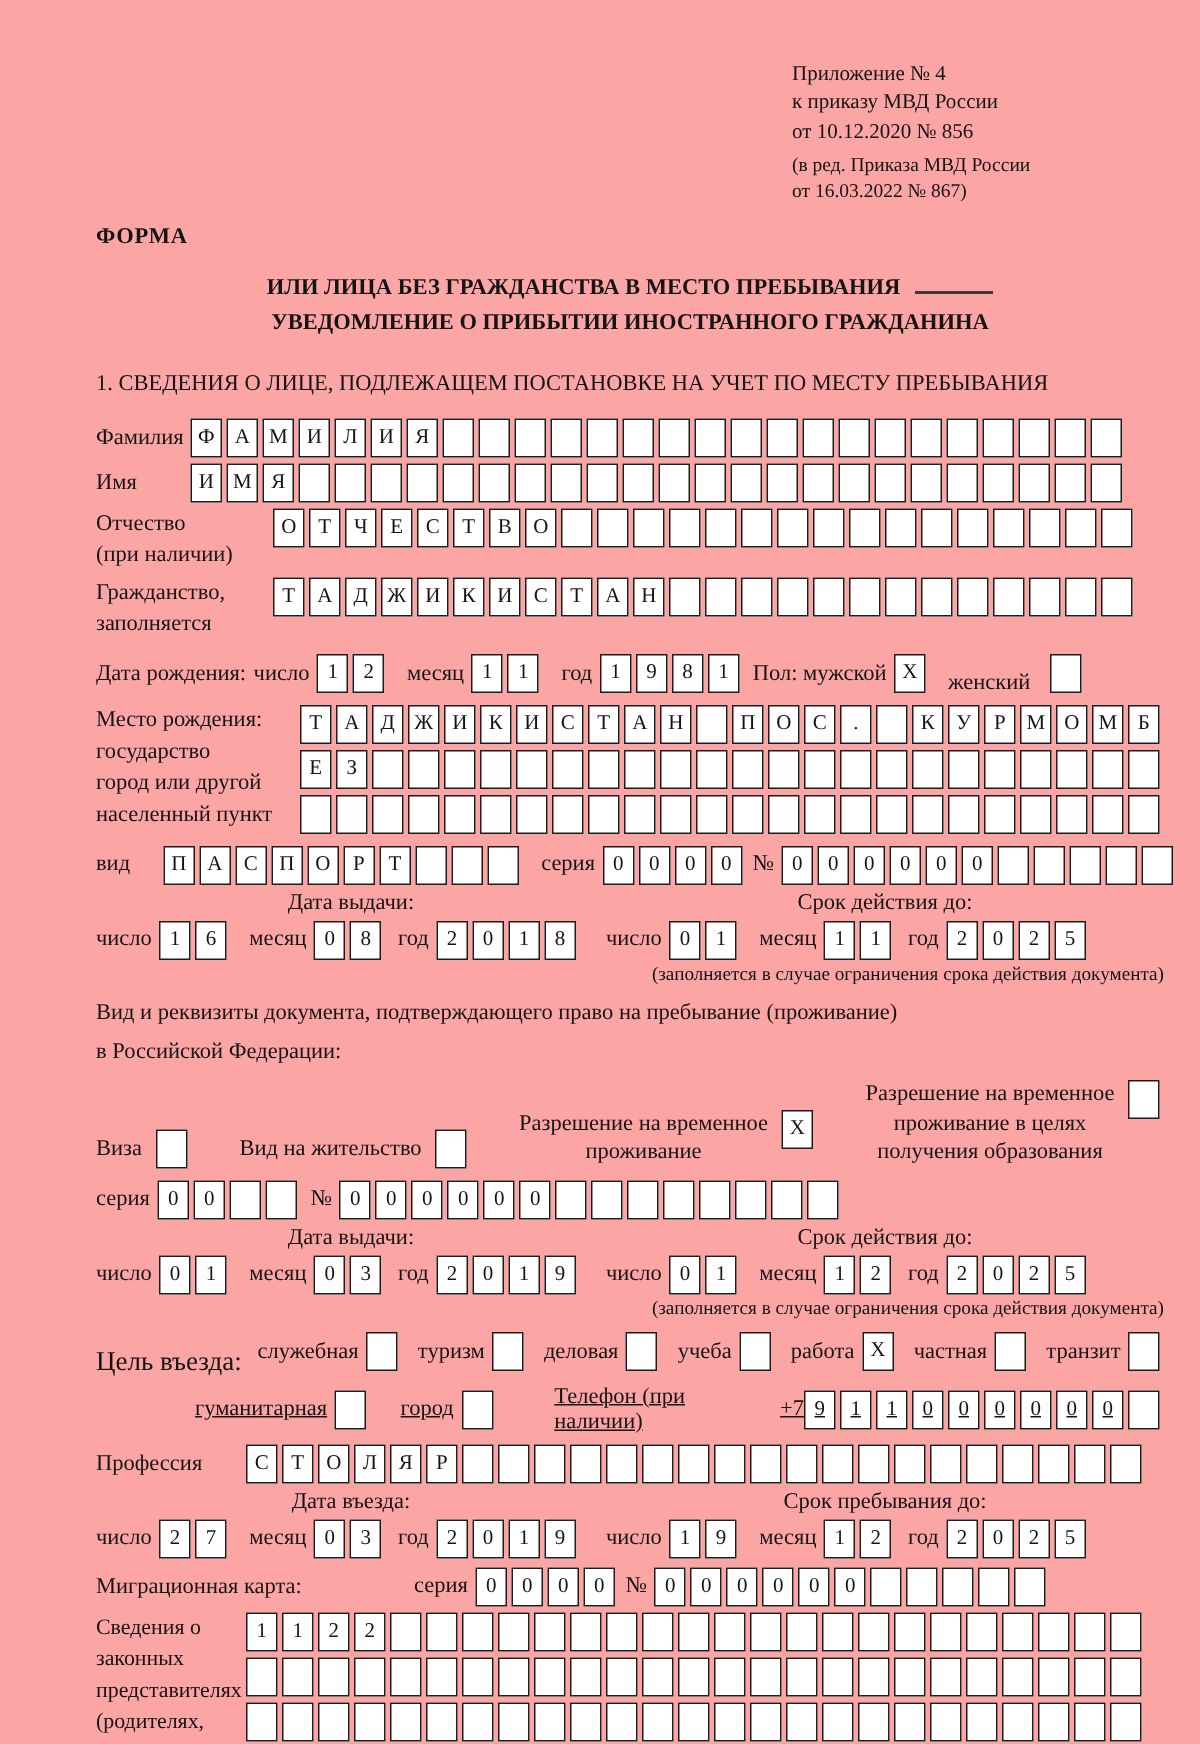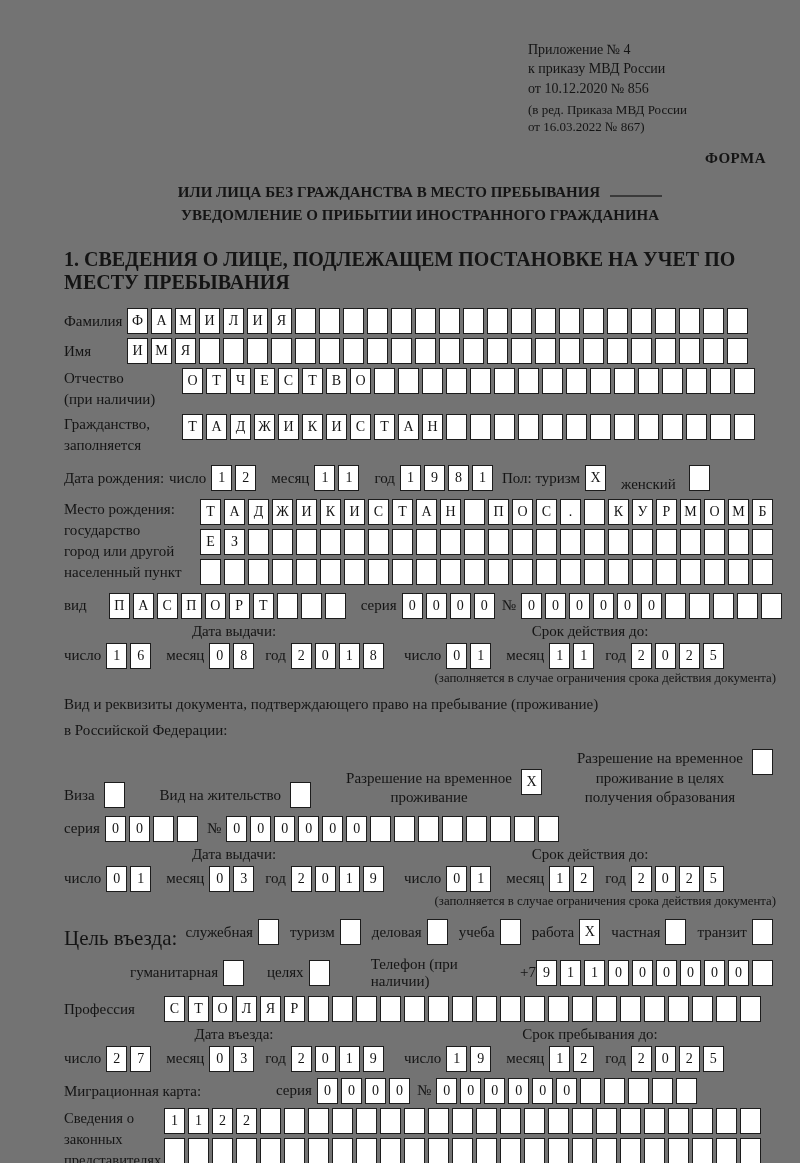--- a/index.html
+++ b/index.html
@@ -1,23 +1,23 @@
 <!DOCTYPE html>
 <html><head>
 <meta charset="utf-8">
 <style>
   html,body{margin:0;padding:0;background:#fff;}
   body{width:800px;height:1163px;overflow:hidden;font-family:"Liberation Serif",serif;color:#141414;}
-  .page{width:800px;height:1163px;box-sizing:border-box;padding:40px 24px 0 64px;background:#737373;}
+  .page{width:800px;height:1163px;box-sizing:border-box;padding:40px 24px 0 64px;background:#fca5a5;}
   .appendix{margin-left:464px;font-size:14px;line-height:1.38;}
   .appendix .small{font-size:13px;margin-top:3px;line-height:1.35;}
-  .form-word{text-align:right;font-weight:bold;font-size:15px;letter-spacing:.5px;margin:14px 10px 0 0;}
+  .form-word{font-weight:bold;font-size:15px;letter-spacing:.5px;margin:14px 10px 0 0;}
   .title{text-align:center;font-weight:bold;font-size:15px;line-height:1.55;margin:14px 0 0 0;}
   .title-underline{display:inline-block;width:52px;height:11px;border-bottom:2px solid #3a3a3a;margin-left:10px;}
-  .sec-heading{font-weight:bold;font-size:20px;margin:20px 0 14px 0;}
+  .sec-heading{font-weight:normal;font-size:15px;margin:20px 0 14px 0;}
   .frow{display:flex;align-items:flex-start;margin-bottom:4px;}
   .lbl{font-size:15px;line-height:26px;flex-shrink:0;white-space:nowrap;}
   .w64{width:63px;}.w118{width:118px;}
   .lblcol{flex-shrink:0;font-size:15px;line-height:21px;}
   .cells{display:flex;flex-wrap:nowrap;}
   .cell{box-sizing:border-box;width:21px;height:26px;border:1.5px solid #1c1c1c;margin-right:3px;
         display:inline-flex;align-items:center;justify-content:center;font-size:14px;background:#fff;}
   .stack .cells{margin-bottom:4px;}
   .dg{display:flex;align-items:center;}
   .dg .dlbl{font-size:15px;margin-right:5px;white-space:nowrap;}
@@ -28,21 +28,21 @@
   .dc-h{text-align:center;font-size:15px;margin-bottom:3px;}
   .note-right{text-align:right;font-size:12.8px;margin:1px 0 5px 0;}
   .intro{font-size:15px;line-height:1.75;}
   .vrow{display:flex;justify-content:space-between;align-items:flex-end;margin:6px 0 8px 0;}
   .vopt{display:flex;align-items:flex-start;}
   .vopt .vlbl{font-size:15px;line-height:26px;margin-right:9px;white-space:nowrap;}
   .vcap{text-align:center;font-size:15px;line-height:1.3;margin-right:9px;}
   .prow{display:flex;align-items:center;justify-content:space-between;margin-bottom:5px;}
   .popt{display:flex;align-items:center;text-align:center;}
   .popt .plbl{font-size:15px;margin-right:5px;white-space:nowrap;}
-  .prow2{display:flex;align-items:center;margin:2px 0 6px 66px;}
+  .prow2{display:flex;align-items:center;margin:2px 0 6px 66px;text-decoration:underline;}
   .center-h{text-align:center;font-weight:bold;font-size:14.6px;margin:4px 0 6px 0;}
   .mig .lbl-m{width:212px;}
   .reps{display:flex;align-items:flex-start;margin-top:2px;}
   .reps-l{width:100px;flex-shrink:0;font-size:14.6px;line-height:21px;}
 </style>
 </head>
 <body>
 
 <div class="page">
 
@@ -212,21 +212,21 @@
           <span class="cell">1</span>
         </span>
       <span class="gap"></span>
       <span class="dlbl">год</span>
       <span class="cells">
           <span class="cell">1</span>
           <span class="cell">9</span>
           <span class="cell">8</span>
           <span class="cell">1</span>
         </span>
-      <span class="dlbl" style="margin-left:6px;">Пол: туризм</span>
+      <span class="dlbl" style="margin-left:6px;">Пол: мужской</span>
       <span class="cells">
           <span class="cell">X</span>
         </span>
       <span class="dlbl" style="margin-left:12px;margin-top:12px;">женский</span>
       <span class="cells" style="margin-left:8px;">
           <span class="cell"></span>
         </span>
     </div>
   </div>
 
@@ -521,21 +521,21 @@
             <span class="cell">0</span>
             <span class="cell">2</span>
             <span class="cell">5</span>
           </span>
       </div>
     </div>
   </div>
   <div class="note-right">(заполняется в случае ограничения срока действия документа)</div>
 
   <div class="prow">
-    <span class="plbl" style="font-size:21px;margin-top:12px;">Цель въезда:</span>
+    <span class="plbl" style="font-size:18px;margin-top:12px;">Цель въезда:</span>
     <span class="popt">
       <span class="plbl">служебная</span>
       <span class="cells">
           <span class="cell"></span>
         </span>
     </span>
     <span class="popt">
       <span class="plbl">туризм</span>
       <span class="cells">
           <span class="cell"></span>
@@ -574,21 +574,21 @@
   </div>
 
   <div class="prow2">
     <span class="popt">
       <span class="plbl">гуманитарная</span>
       <span class="cells">
           <span class="cell"></span>
         </span>
     </span>
     <span class="popt" style="margin-left:20px;">
-      <span class="plbl">целях</span>
+      <span class="plbl">город</span>
       <span class="cells">
           <span class="cell"></span>
         </span>
     </span>
     <span class="plbl" style="margin-left:38px;font-size:15px;">Телефон (при наличии)</span>
     <span class="plbl" style="margin-left:28px;font-size:15px;">+7</span>
     <span class="cells">
         <span class="cell">9</span>
         <span class="cell">1</span>
         <span class="cell">1</span>

